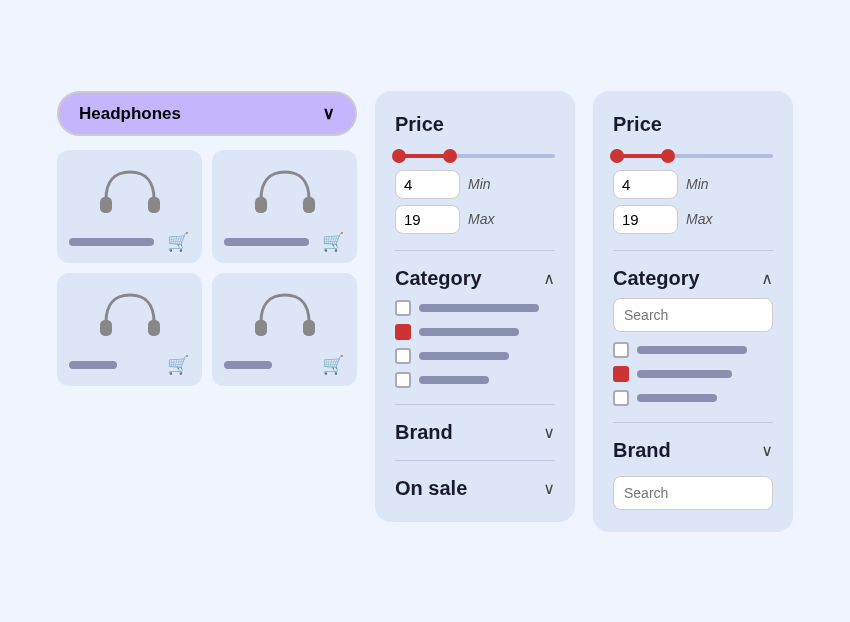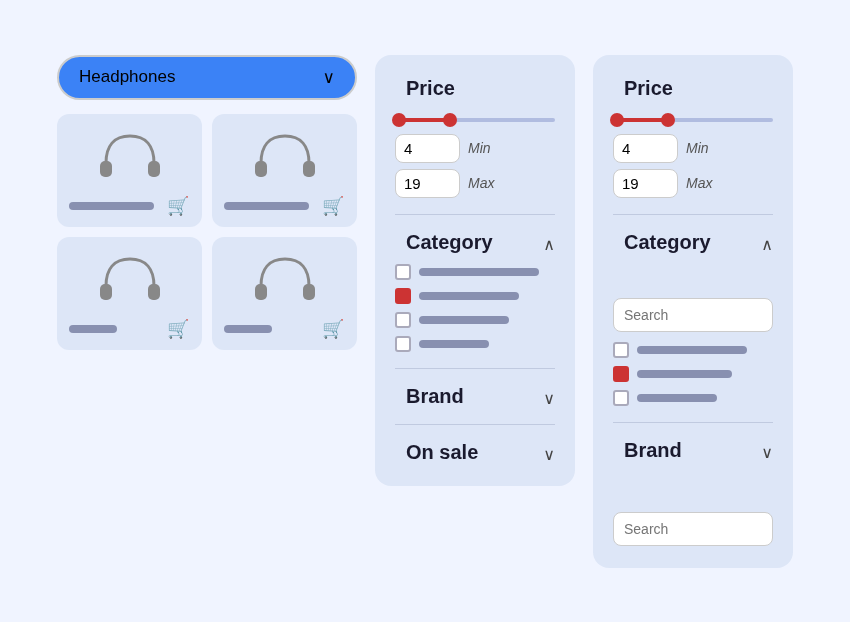--- a/index.html
+++ b/index.html
@@ -20,30 +20,30 @@
     }
 
     
     .left-panel {
       width: 300px;
       display: flex;
       flex-direction: column;
       gap: 14px;
     }
     .category-dropdown {
-      background: #3b82f6;
+      background: #c4b5fd;
       border: 2px solid #ccc;
       border-radius: 24px;
       padding: 10px 20px;
       display: flex;
       justify-content: space-between;
-      align-items: center;
+      align-items: flex-end;
       cursor: pointer;
       font-size: 17px;
-      font-weight: 400;
+      font-weight: 700;
     }
     .product-grid {
       display: grid;
       grid-template-columns: 1fr 1fr;
       gap: 10px;
     }
     .product-card {
       background: #dde6f7;
       border-radius: 12px;
       padding: 14px 12px 10px;
@@ -82,21 +82,20 @@
       width: 200px;
       display: flex;
       flex-direction: column;
       gap: 14px;
     }
 
     .section-title {
       font-size: 20px;
       font-weight: 700;
       color: #1a1a2e;
-      margin-left: 11px;
     }
 
     
     .slider-container {
       position: relative;
       height: 20px;
       margin-bottom: 4px;
     }
     .slider-track {
       position: absolute;
@@ -153,21 +152,21 @@
     .range-label {
       font-size: 14px;
       color: #555;
       font-style: italic;
     }
 
     
     .section-header {
       display: flex;
       justify-content: space-between;
-      align-items: flex-end;
+      align-items: center;
     }
     .chevron {
       font-size: 16px;
       color: #444;
     }
     .divider {
       height: 1px;
       background: #c0cae0;
       margin: 2px 0;
     }
@@ -198,21 +197,20 @@
 
     
     .search-input {
       width: 100%;
       border: 1.5px solid #ccc;
       border-radius: 8px;
       padding: 8px 10px;
       font-size: 14px;
       background: #fff;
       color: #3b82f6;
-      margin-top: 36px;
     }
 
     
     .collapsed-section {
       display: flex;
       flex-direction: column;
       gap: 6px;
     }
   </style>
 </head>

